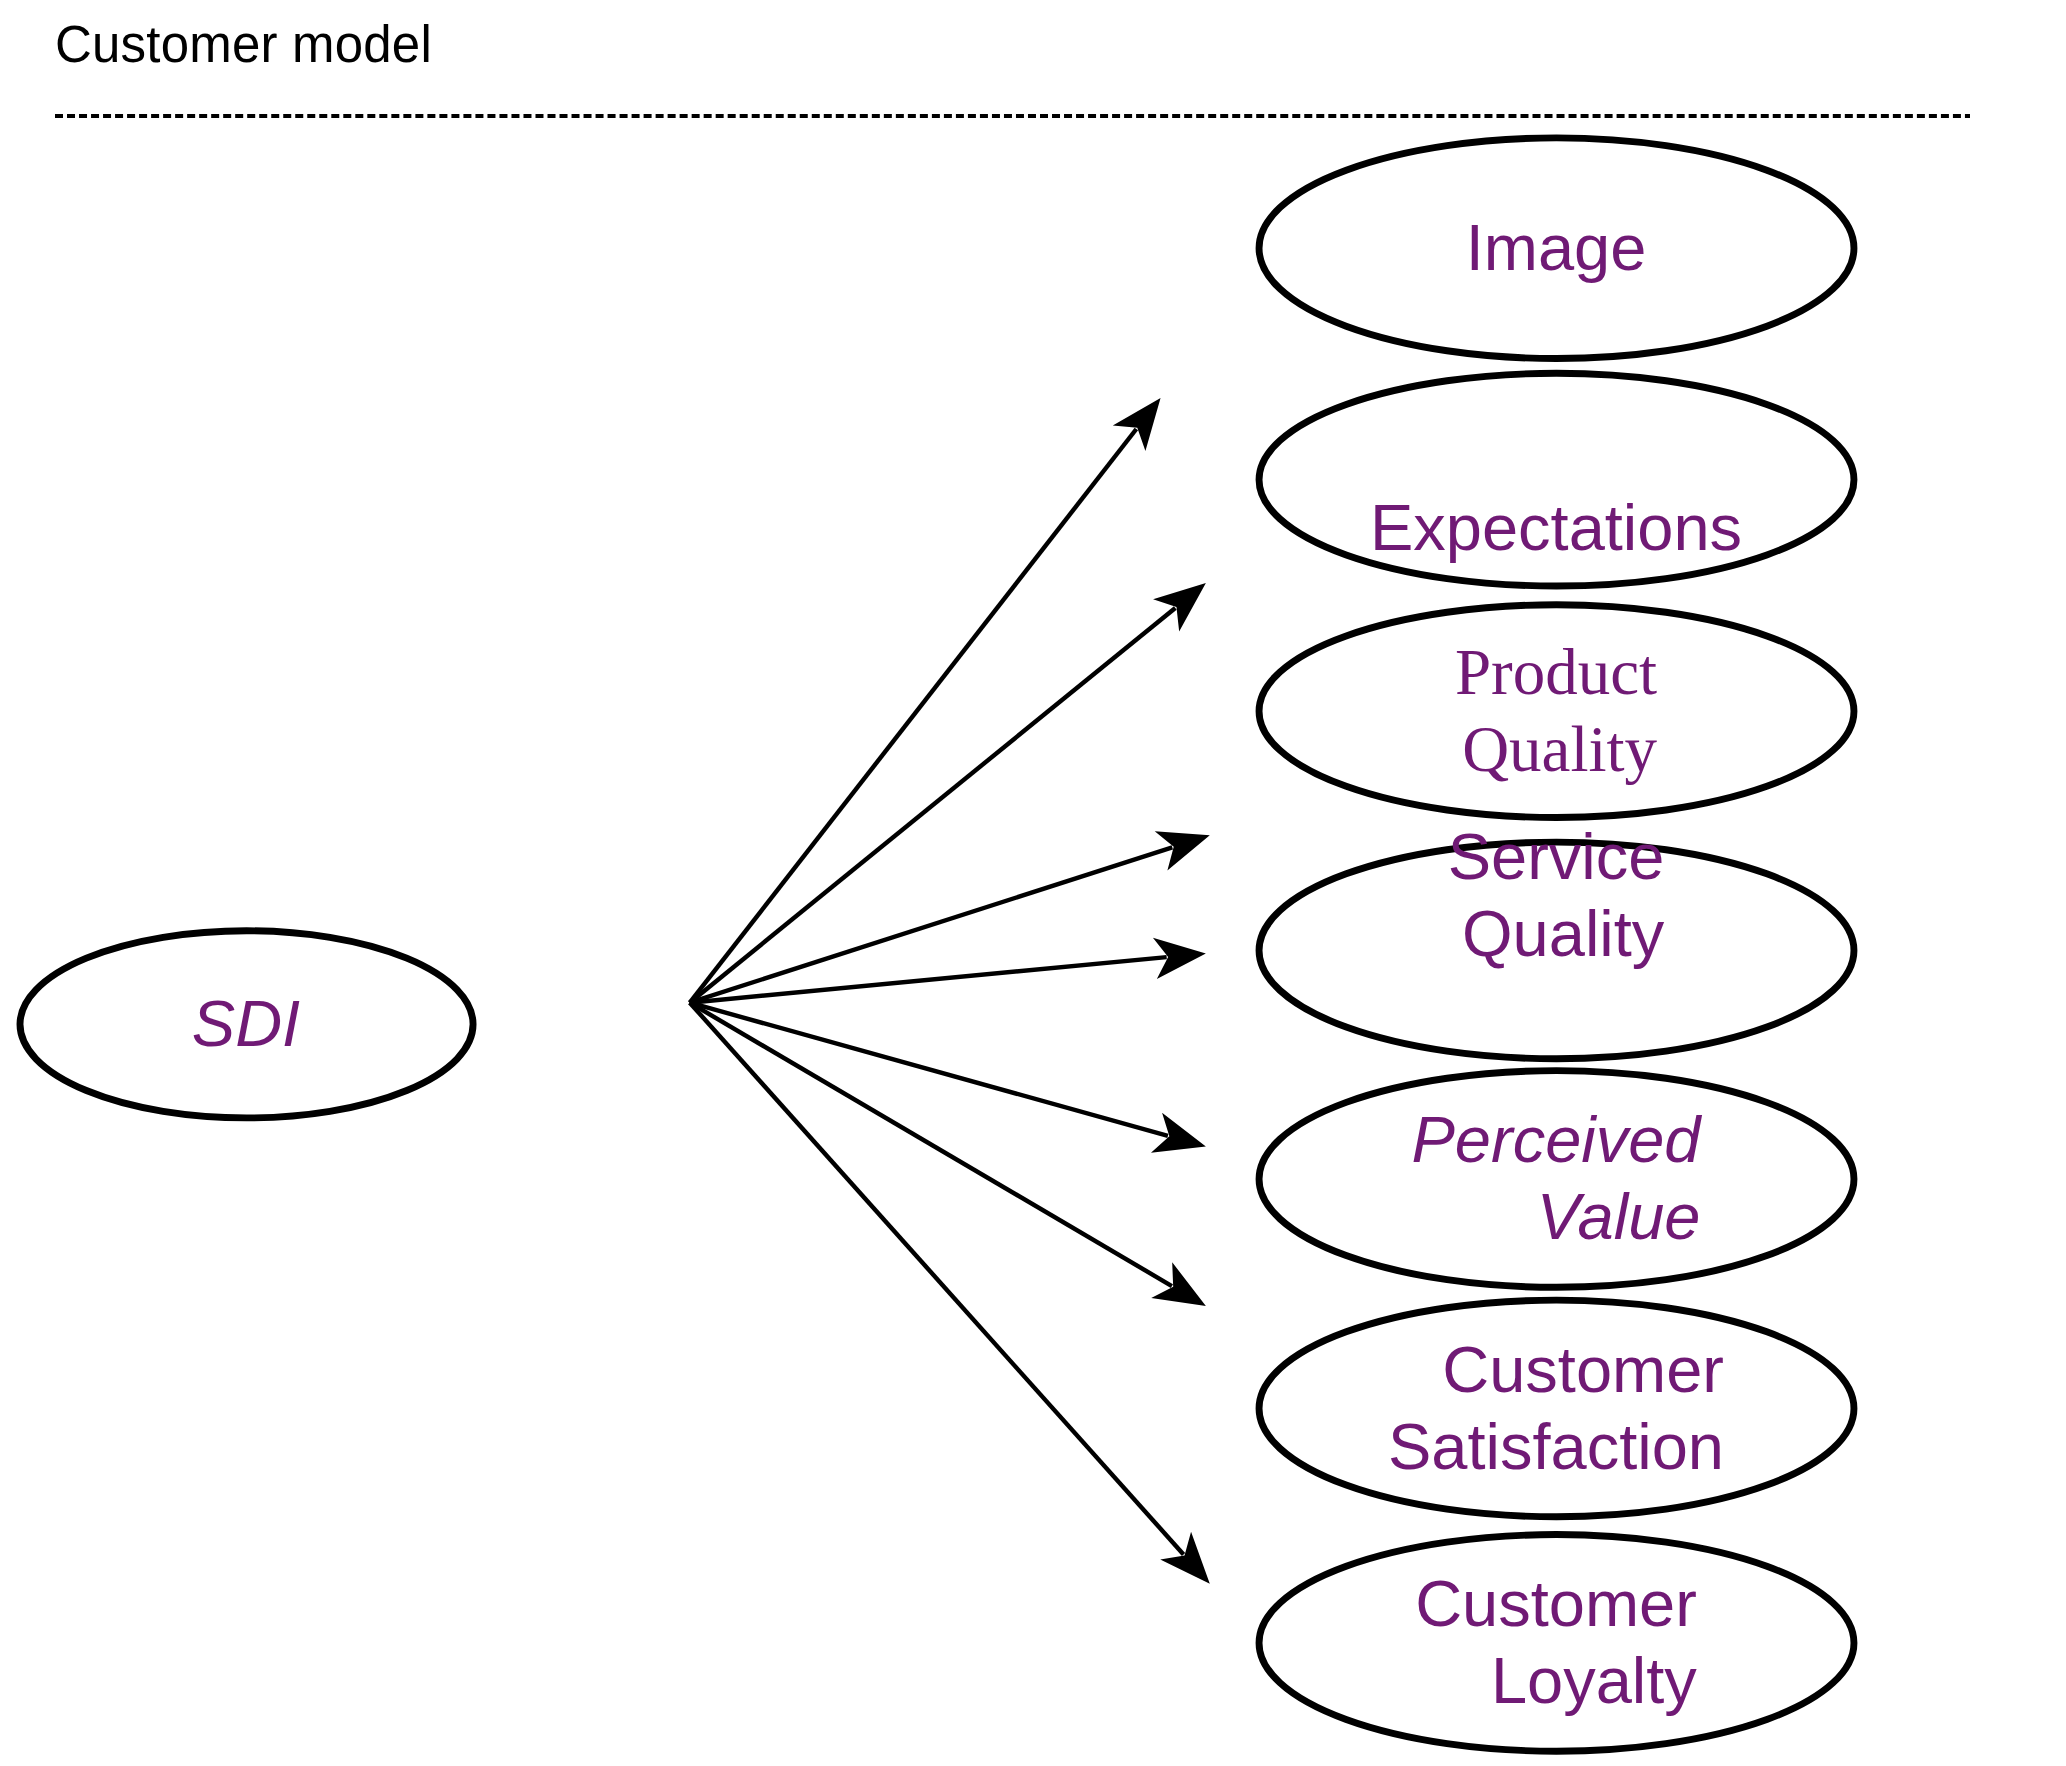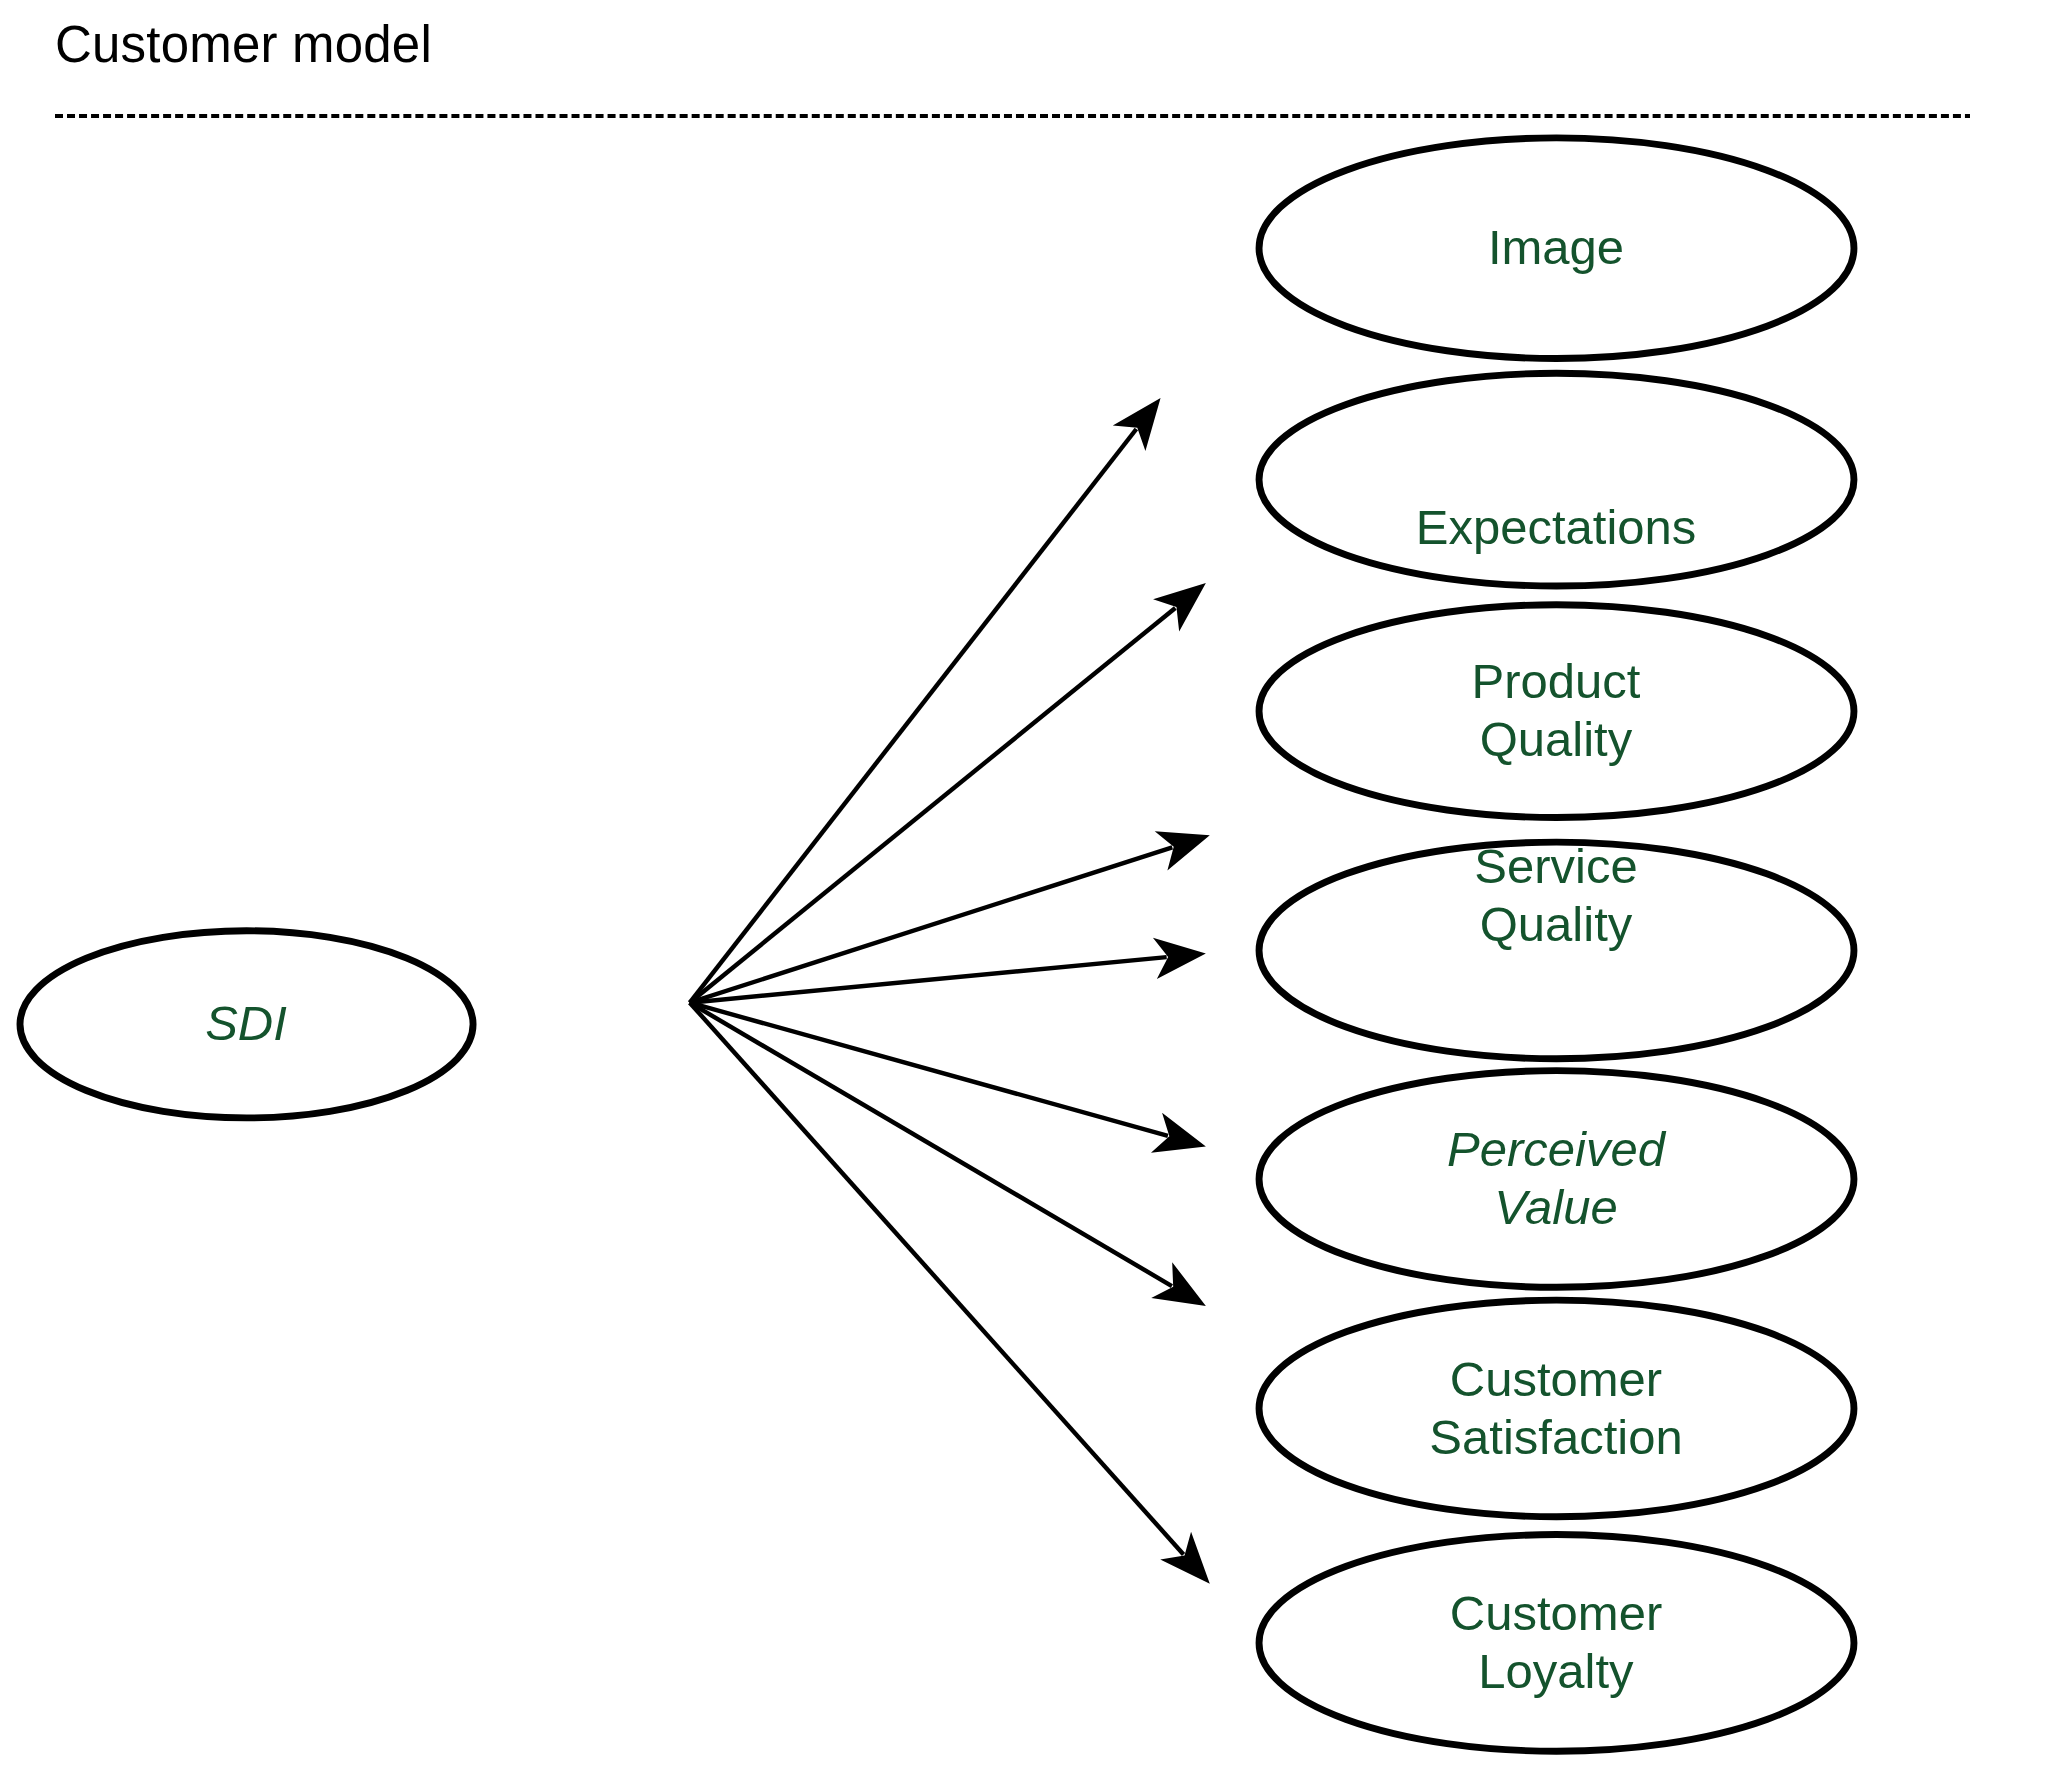--- a/index.html
+++ b/index.html
@@ -62,24 +62,24 @@
     stroke-width: 4.5;
     fill: none;
   }
   .connector-head {
     fill: #000000;
     stroke: none;
   }
   
   .node-label {
     position: absolute;
-    text-align: center;
-    font-size: 49px;
+    text-align: right;
+    font-size: 65px;
     line-height: 1.18;
-    color: #14532d;
+    color: #701a75;
     transform: translate(-50%, -50%);
     white-space: pre-line;
     pointer-events: none;
   }
 </style>
 </head>
 <body>
 
 <div id="canvas">
 
@@ -113,21 +113,21 @@
         <ellipse cx="1580" cy="1197" rx="302" ry="110" class="node-ellipse"></ellipse>
         <ellipse cx="1580" cy="1430" rx="302" ry="110" class="node-ellipse"></ellipse>
         <ellipse cx="1580" cy="1668" rx="302" ry="110" class="node-ellipse"></ellipse>
       </g>
   </svg>
 
   <div id="labels-layer">
       <div class="node-label" style="left: 246px; top: 1024px; font-style: italic;">SDI</div>
       <div class="node-label" style="left: 1556px; top: 248px;">Image</div>
       <div class="node-label" style="left: 1556px; top: 480px; margin-top: 48px;">Expectations</div>
-      <div class="node-label" style="left: 1556px; top: 711px;">Product
+      <div class="node-label" style="left: 1556px; top: 711px; font-family: Liberation Serif, serif;">Product
 Quality</div>
       <div class="node-label" style="left: 1556px; top: 896px;">Service
 Quality</div>
       <div class="node-label" style="left: 1556px; top: 1179px; font-style: italic;">Perceived
 Value</div>
       <div class="node-label" style="left: 1556px; top: 1409px;">Customer
 Satisfaction</div>
       <div class="node-label" style="left: 1556px; top: 1643px;">Customer
 Loyalty</div>
     </div>

